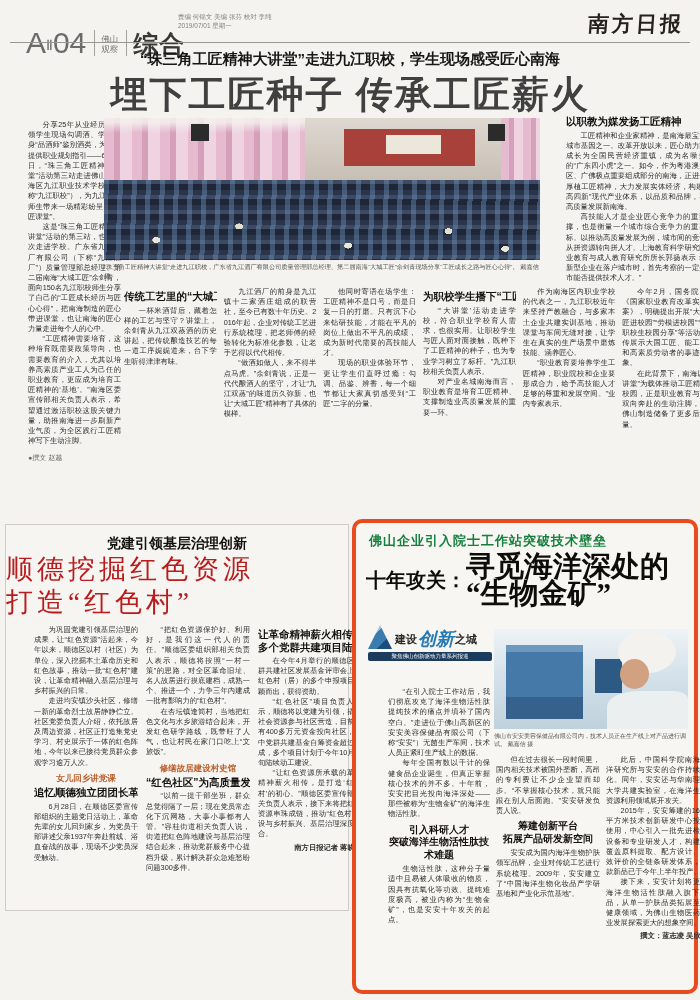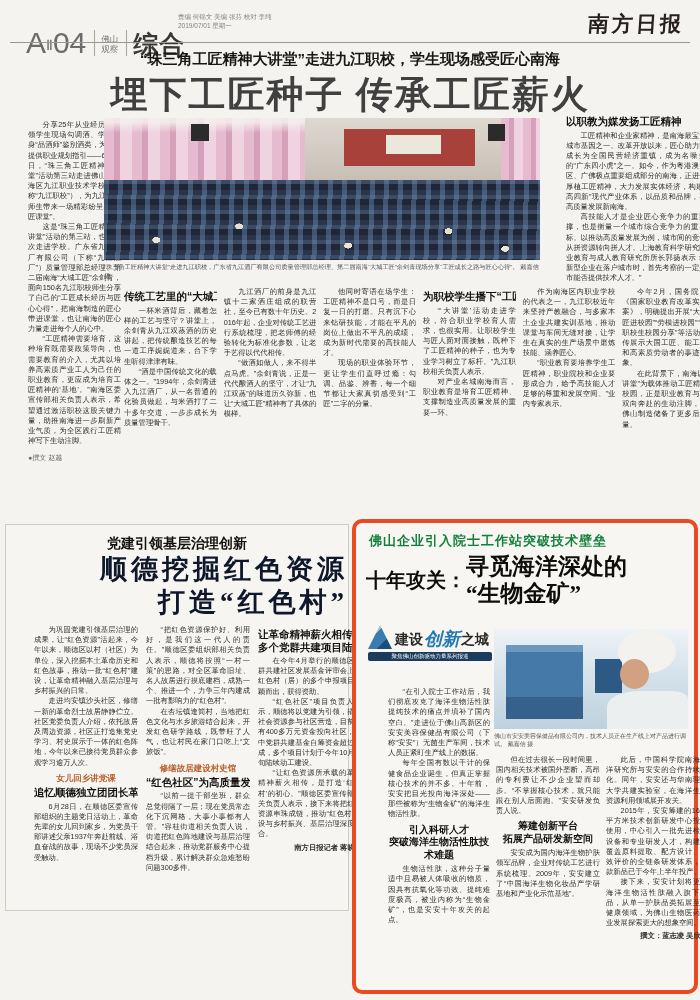--- a/index.html
+++ b/index.html
@@ -43,34 +43,34 @@
     radial-gradient(4px 3px at 79% 64%,#e5dfcd 96%,rgba(0,0,0,0)),
     radial-gradient(4px 3px at 92% 86%,#ece6d4 96%,rgba(0,0,0,0)),
     repeating-linear-gradient(92deg,rgba(118,158,203,.38) 0 5px,rgba(0,0,0,0) 5px 14px),
     repeating-linear-gradient(180deg,#3d4a63 0 4px,#1f2637 4px 10px,#2a344a 10px 15px);}
   .caption{position:absolute;left:104px;top:263px;width:436px;font-size:6.2px;line-height:8.6px;color:#55524d;overflow:hidden;height:18px;}
   .row{position:absolute;left:104px;top:287px;width:591px;height:231px;display:flex;gap:7px;}
   .rcol{flex:1;overflow:hidden;text-align:justify;}
   
   .left-art{position:absolute;left:5px;top:524px;width:344px;height:387px;border:1px solid #cfccc6;background:#f6f5f2;box-sizing:border-box;}
   .la-kicker{position:absolute;left:0;top:10px;width:100%;text-align:center;font-size:14px;font-weight:bold;color:#14120f;}
-  .la-headline{position:absolute;left:0;top:28px;width:100%;text-align:right;font-size:27px;line-height:33px;font-weight:700;color:#0f172a;letter-spacing:4px;font-family:"Liberation Serif",serif;}
+  .la-headline{position:absolute;left:0;top:28px;width:100%;text-align:left;font-size:27px;line-height:33px;font-weight:400;color:#b91c1c;letter-spacing:4px;font-family:"Liberation Serif",serif;}
   .la-cols{position:absolute;left:8px;top:100px;width:328px;height:358px;display:flex;gap:8px;}
   .lacol{flex:1;overflow:hidden;text-align:justify;}
   .byline{text-align:right;font-weight:bold;text-indent:0;margin-top:3px;}
   
   .red-art{position:absolute;left:352px;top:519px;width:346px;height:475px;border:4px solid #e84b20;border-radius:10px;background:#f7f6f2;box-sizing:border-box;}
   .ra-kicker{position:absolute;left:13px;top:9px;font-size:13px;font-weight:bold;color:#15803d;letter-spacing:1px;}
   .ra-head{position:absolute;left:10px;top:30px;width:320px;display:flex;align-items:center;}
   .ra-head-l{font-size:20px;font-weight:900;color:#0f0d0a;font-family:"Liberation Serif",serif;white-space:nowrap;}
-  .ra-head-r{font-size:23px;line-height:27px;font-weight:900;color:#0f0d0a;font-family:"Liberation Serif",serif;}
+  .ra-head-r{font-size:29px;line-height:27px;font-weight:900;color:#0f0d0a;font-family:"Liberation Serif",serif;}
   .ra-logo{position:absolute;left:12px;top:102px;width:124px;height:56px;}
   .logo-line{display:flex;align-items:flex-end;}
   .logo-art{width:24px;height:24px;margin-right:3px;background:linear-gradient(135deg,#9cc4e0 0 35%,#3b7cb0 35% 68%,#1c4e7d 68%);clip-path:polygon(50% 0,100% 100%,0 100%);}
-  .logo-t1,.logo-t3{font-size:14px;font-weight:bold;color:#2c2a27;line-height:20px;}
+  .logo-t1,.logo-t3{font-size:11px;font-weight:bold;color:#2c2a27;line-height:20px;}
   .logo-t2{font-size:18px;font-weight:900;font-style:italic;color:#2679b3;line-height:20px;margin:0 1px;font-family:"Liberation Serif",serif;}
   .logo-bar{margin-top:3px;background:#1c3c5e;color:#fff;font-size:5.5px;line-height:9px;text-align:center;border-radius:2px;}
   .ra-photo{position:absolute;left:138px;top:106px;width:194px;height:100px;overflow:hidden;background:linear-gradient(180deg,#eef3f6 0%,#d5e2eb 45%,#bed1dd 100%);}
   .rp-machine{position:absolute;left:6%;top:16%;width:40%;height:74%;background:linear-gradient(180deg,#6d99c0 0 10%,#4579a8 10% 70%,#35618c 70%);}
   .rp-panel{position:absolute;left:52%;top:30%;width:14%;height:34%;background:#2c5a84;}
   .rp-cap{position:absolute;right:6%;top:2%;width:30%;height:42%;background:#f3f2ee;border-radius:50%;}
   .rp-face{position:absolute;right:20%;top:30%;width:15%;height:30%;background:#d2a181;border-radius:50%;}
   .rp-coat{position:absolute;right:0;bottom:0;width:42%;height:38%;background:#eceff0;border-radius:40% 20% 0 0;}
   .ra-caption{position:absolute;left:138px;top:209px;width:194px;font-size:6px;line-height:8.4px;color:#55524d;height:17px;overflow:hidden;}
   .ra-c1{position:absolute;left:12px;top:164px;width:102px;height:294px;}
@@ -130,21 +130,20 @@
   <div class="main-right col body7">
     <div class="sub">以职教为媒发扬工匠精神</div>
     <p class="p">工匠精神和企业家精神，是南海最宝贵的城市基因之一。改革开放以来，匠心助力南海成长为全国民营经济重镇，成为名噪全国的“广东四小虎”之一。如今，作为粤港澳大湾区、广佛极点重要组成部分的南海，正进一步厚植工匠精神，大力发展实体经济，构建“两高四新”现代产业体系，以品质和品牌，再造高质量发展新南海。</p>
     <p class="p">高技能人才是企业匠心竞争力的重要支撑，也是衡量一个城市综合竞争力的重要指标。以推动高质量发展为例，城市间的竞争已从拼资源转向拼人才。上海教育科学研究院职业教育与成人教育研究所所长郭扬表示：“创新型企业在落户城市时，首先考察的一定是城市能否提供技术人才。”</p>
   </div>
 
   <div class="row body7">
     <div class="rcol">
       <div class="sub">传统工艺里的“大城工匠”</div>
       <p class="p">一杯米酒背后，藏着怎样的工艺与坚守？讲堂上，余剑青从九江双蒸酒的历史讲起，把传统酿造技艺的每一道工序娓娓道来，台下学生听得津津有味。</p>
-      <p class="p">“酒是中国传统文化的载体之一。”1994年，余剑青进入九江酒厂，从一名普通的化验员做起，与米酒打了二十多年交道，一步步成长为质量管理骨干。</p>
     </div>
     <div class="rcol">
       <p class="p">九江酒厂的前身是九江镇十二家酒庄组成的联营社，至今已有数十年历史。2016年起，企业对传统工艺进行系统梳理，把老师傅的经验转化为标准化参数，让老手艺得以代代相传。</p>
       <p class="p">“做酒如做人，来不得半点马虎。”余剑青说，正是一代代酿酒人的坚守，才让“九江双蒸”的味道历久弥新，也让“大城工匠”精神有了具体的模样。</p>
     </div>
     <div class="rcol">
       <p class="p">他同时寄语在场学生：工匠精神不是口号，而是日复一日的打磨。只有沉下心来钻研技能，才能在平凡的岗位上做出不平凡的成绩，成为新时代需要的高技能人才。</p>
       <p class="p">现场的职业体验环节，更让学生们直呼过瘾：勾调、品鉴、辨香，每一个细节都让大家真切感受到“工匠”二字的分量。</p>
     </div>
     <div class="rcol">

